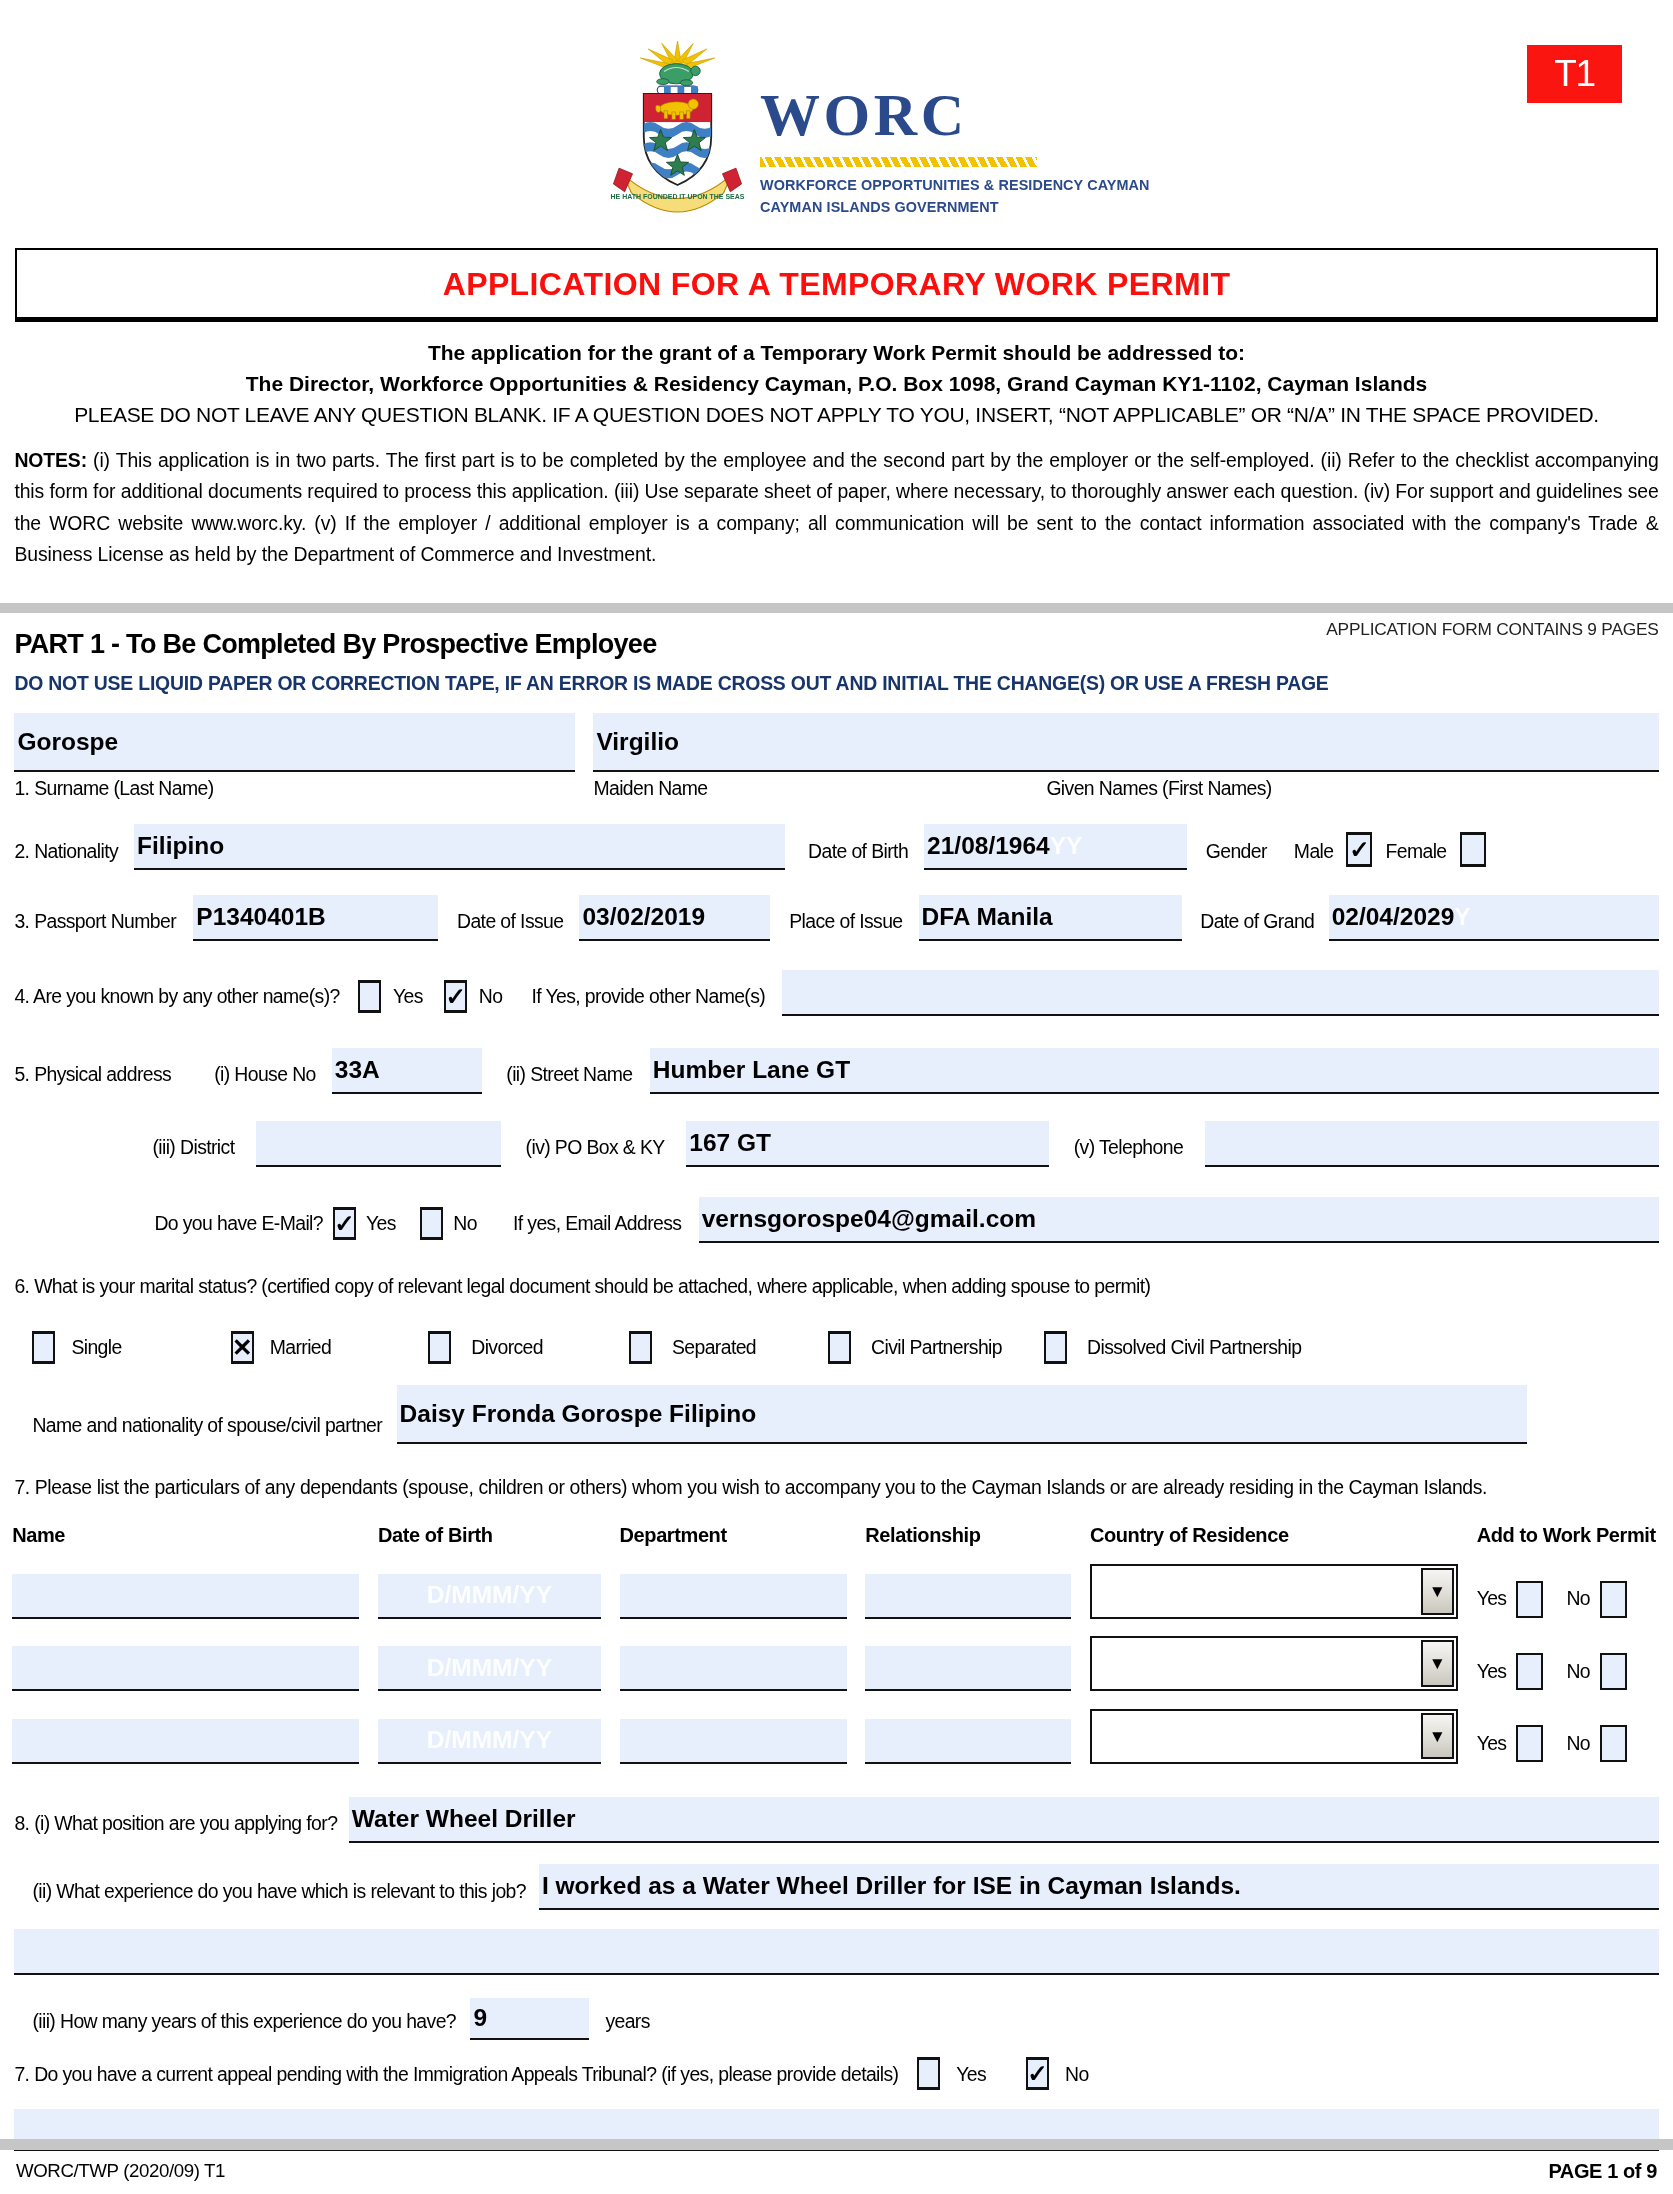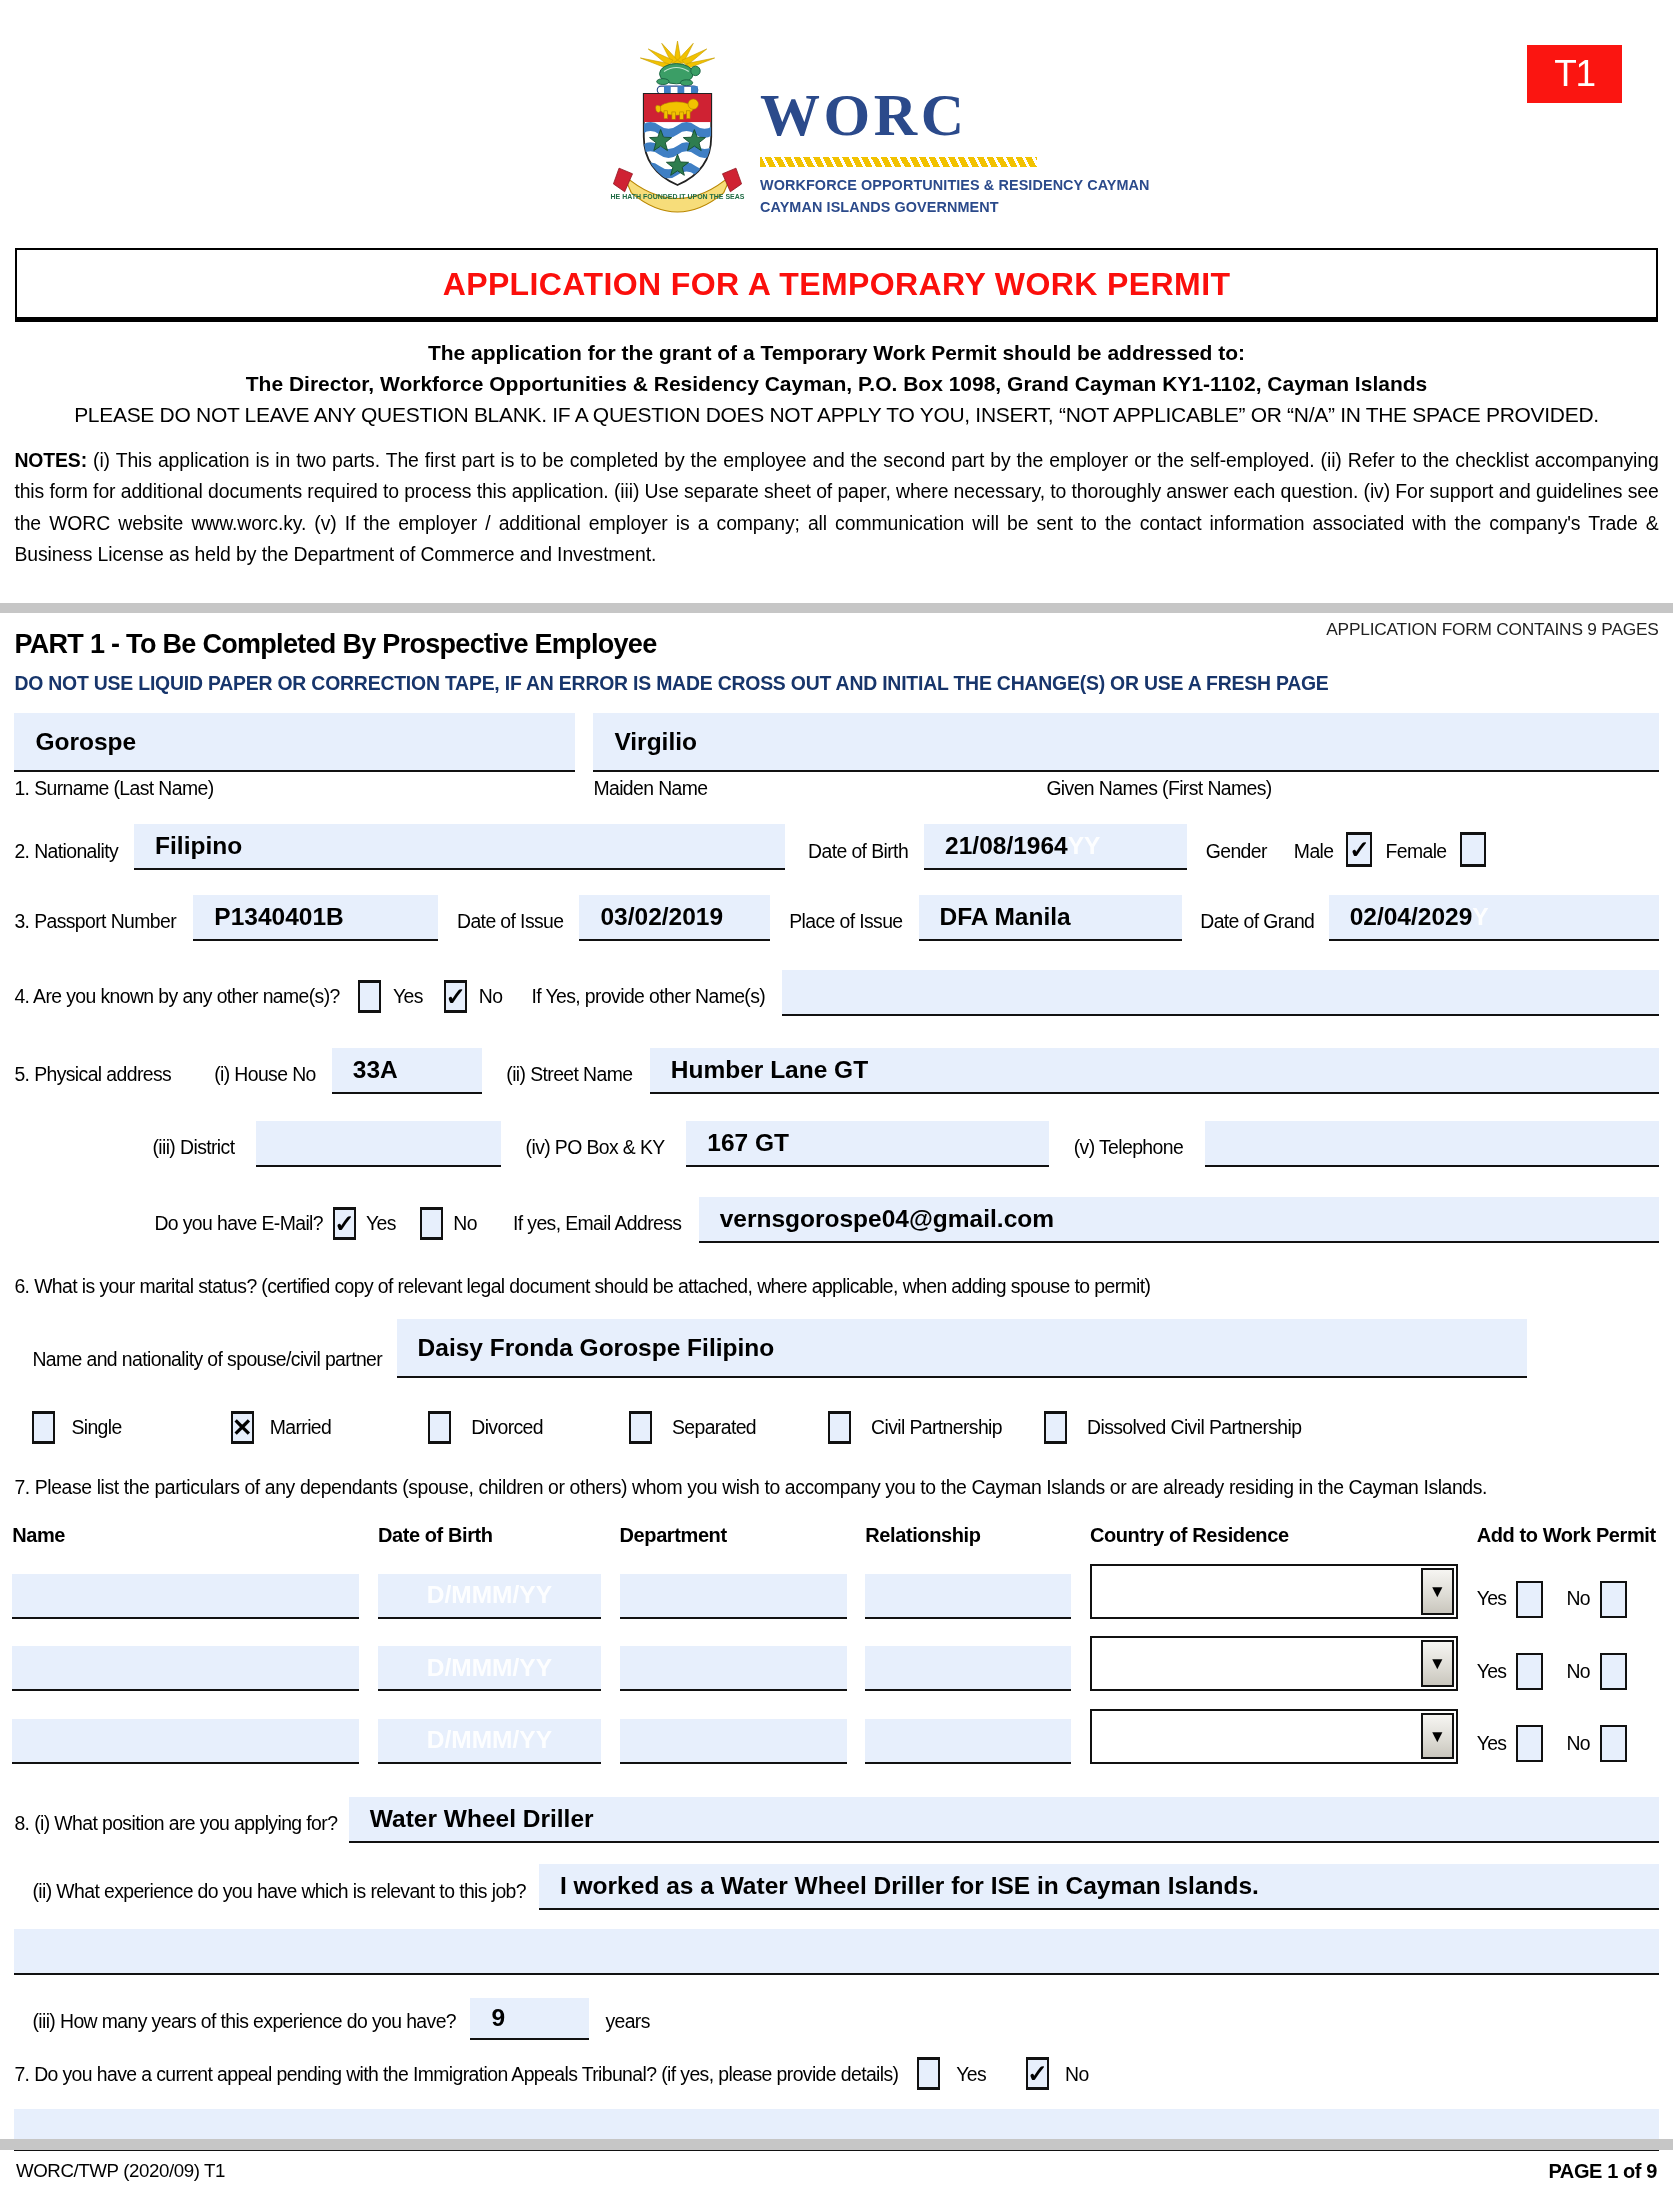--- a/index.html
+++ b/index.html
@@ -41,21 +41,21 @@
   .part-band { display:flex; justify-content:space-between; align-items:flex-start;
     padding:5.8px 14.4px 0;text-align:center; }
   .part-heading { font-size:27px; font-weight:bold; letter-spacing:-0.7px; padding-top:10px; }
   .pages-note { font-size:17.3px; color:#222; letter-spacing:-0.2px; }
   .instruction { margin:11.5px 14.4px 0; color:#17356b; font-weight:bold; font-size:19.4px;
     letter-spacing:-0.2px; }
   
   .row { display:flex; align-items:flex-end; padding:0 14.4px; }
   .lbl { font-size:19.4px; letter-spacing:-0.6px; white-space:nowrap; margin-bottom:7.2px; }
   .field { background:#e7effc; border-bottom:2.9px solid #111; min-height:46px;
-    display:flex; align-items:center; padding:0 21px; font-weight:bold; font-size:24.5px; }
+    display:flex; align-items:center; padding:0 3px; font-weight:bold; font-size:24.5px; }
   .field.tall { min-height:59px; }
   .ghost { color:rgba(255,255,255,0.92); font-weight:bold; }
   .cb { width:26px; height:35px; background:#e7effc; border:solid #111;
     border-width:3.6px 2.2px; display:flex; align-items:center; justify-content:center;
     font-size:24.5px; font-weight:bold; line-height:1; margin-bottom:2.9px; }
   .cb .mark { transform:translateY(0.7px); }
   .cb.slim { width:23px; height:33px; }
   .names-row { margin-top:18.7px; display:flex; gap:18px; padding:0 14.4px; }
   .labels-row { margin-top:4.3px; display:flex; gap:18px; padding:0 14.4px; }
   .labels-row .lbl { margin-bottom:0; }
@@ -271,50 +271,50 @@
       </span>
     <div class="lbl" style="margin-left:10px">No</div>
     <div class="lbl" style="margin-left:36px">If yes, Email Address</div>
     <div class="field" style="flex:1; margin-left:17.3px">vernsgorospe04@gmail.com</div>
   </div>
 
   <div class="row" style="margin-top:32px">
     <div class="lbl" style="margin-bottom:0">6.  What is your marital status? (certified copy of relevant legal document should be attached, where applicable, when adding spouse to permit)</div>
   </div>
 
+  <div class="row" style="margin-top:33px; align-items:center">
+    <span class="cb slim" style="margin:0 0 0 18px">
+        <span class="mark"></span>
+      </span>
+    <div class="lbl" style="margin:0 0 0 16px">Single</div>
+    <span class="cb slim" style="margin:0 0 0 109px">
+        <span class="mark">✕</span>
+      </span>
+    <div class="lbl" style="margin:0 0 0 16px">Married</div>
+    <span class="cb slim" style="margin:0 0 0 97px">
+        <span class="mark"></span>
+      </span>
+    <div class="lbl" style="margin:0 0 0 20px">Divorced</div>
+    <span class="cb slim" style="margin:0 0 0 86px">
+        <span class="mark"></span>
+      </span>
+    <div class="lbl" style="margin:0 0 0 20px">Separated</div>
+    <span class="cb slim" style="margin:0 0 0 72px">
+        <span class="mark"></span>
+      </span>
+    <div class="lbl" style="margin:0 0 0 20px">Civil Partnership</div>
+    <span class="cb slim" style="margin:0 0 0 42px">
+        <span class="mark"></span>
+      </span>
+    <div class="lbl" style="margin:0 0 0 20px">Dissolved Civil Partnership</div>
+  </div>
+
   <div class="row" style="margin-top:21.6px">
     <div class="lbl" style="margin-left:18px">Name and nationality of spouse/civil partner</div>
     <div class="field tall" style="width:1130px; margin-left:14.4px">Daisy Fronda Gorospe Filipino</div>
-  </div>
-
-  <div class="row" style="margin-top:33px; align-items:center">
-    <span class="cb slim" style="margin:0 0 0 18px">
-        <span class="mark"></span>
-      </span>
-    <div class="lbl" style="margin:0 0 0 16px">Single</div>
-    <span class="cb slim" style="margin:0 0 0 109px">
-        <span class="mark">✕</span>
-      </span>
-    <div class="lbl" style="margin:0 0 0 16px">Married</div>
-    <span class="cb slim" style="margin:0 0 0 97px">
-        <span class="mark"></span>
-      </span>
-    <div class="lbl" style="margin:0 0 0 20px">Divorced</div>
-    <span class="cb slim" style="margin:0 0 0 86px">
-        <span class="mark"></span>
-      </span>
-    <div class="lbl" style="margin:0 0 0 20px">Separated</div>
-    <span class="cb slim" style="margin:0 0 0 72px">
-        <span class="mark"></span>
-      </span>
-    <div class="lbl" style="margin:0 0 0 20px">Civil Partnership</div>
-    <span class="cb slim" style="margin:0 0 0 42px">
-        <span class="mark"></span>
-      </span>
-    <div class="lbl" style="margin:0 0 0 20px">Dissolved Civil Partnership</div>
   </div>
 
   <div class="row" style="margin-top:32px">
     <div class="lbl" style="margin-bottom:0; white-space:normal; letter-spacing:-0.4px">7.  Please list the particulars of any dependants (spouse, children or others) whom you wish to accompany you to the Cayman Islands or are already residing in the Cayman Islands.</div>
   </div>
 
   <div class="dep-table">
     <div class="dep-head">
       <div class="c1">Name</div>
       <div class="c2">Date of Birth</div>

